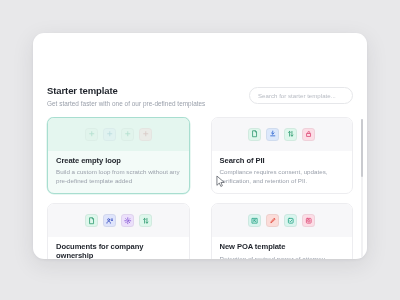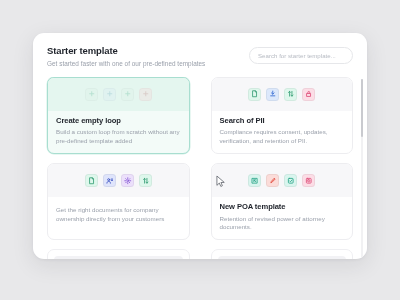--- a/index.html
+++ b/index.html
@@ -29,20 +29,21 @@
                 0 1px 3px rgba(40,42,50,0.06);
     overflow: hidden;
   }
 
   
   .modal-header {
     display: flex;
     align-items: flex-start;
     justify-content: space-between;
     padding: 12px 14px 9px 14px;
+    margin-top: 40px;
   }
 
   .header-text { padding-top: 1px; }
 
   .page-title {
     font-size: 9.5px;
     font-weight: bold;
     color: #1f232b;
     letter-spacing: -0.1px;
     line-height: 1.15;
@@ -296,20 +297,21 @@
                 <path d="M8 3v1.6M8 11.4V13M3 8h1.6M11.4 8H13M4.6 4.6l1.1 1.1M10.3 10.3l1.1 1.1M11.4 4.6l-1.1 1.1M5.7 10.3l-1.1 1.1" stroke="#8b5fd6" fill="none" stroke-width="1.5" stroke-linecap="round" stroke-linejoin="round"></path>
               </svg>
             </div>
             <div class="icon-tile" style="background: rgb(222, 247, 236);">
               <svg width="9.5" height="9.5" viewBox="0 0 16 16">
                 <path d="M6 4v8M4.2 5.8L6 4l1.8 1.8M10 12V4M8.2 10.2L10 12l1.8-1.8" stroke="#3fa37c" fill="none" stroke-width="1.5" stroke-linecap="round" stroke-linejoin="round"></path>
               </svg>
             </div>
           </div>
           <div class="tpl-text">
+            <div class="tpl-title">Documents for company ownership</div>
             <div class="tpl-desc">Get the right documents for company ownership directly from your customers</div>
           </div>
         </div>
         <div class="tpl-card">
           <div class="tpl-icons">
             <div class="icon-tile" style="background: rgb(217, 245, 238);">
               <svg width="9.5" height="9.5" viewBox="0 0 16 16">
                 <path d="M4 4h8v8H4z" stroke="#30a98d" fill="none" stroke-width="1.5" stroke-linecap="round" stroke-linejoin="round"></path>
                 <path d="M9.5 6.5h-3v3" stroke="#30a98d" fill="none" stroke-width="1.5" stroke-linecap="round" stroke-linejoin="round"></path>
                 <path d="M6.5 6.5l3 3" stroke="#30a98d" fill="none" stroke-width="1.5" stroke-linecap="round" stroke-linejoin="round"></path>

